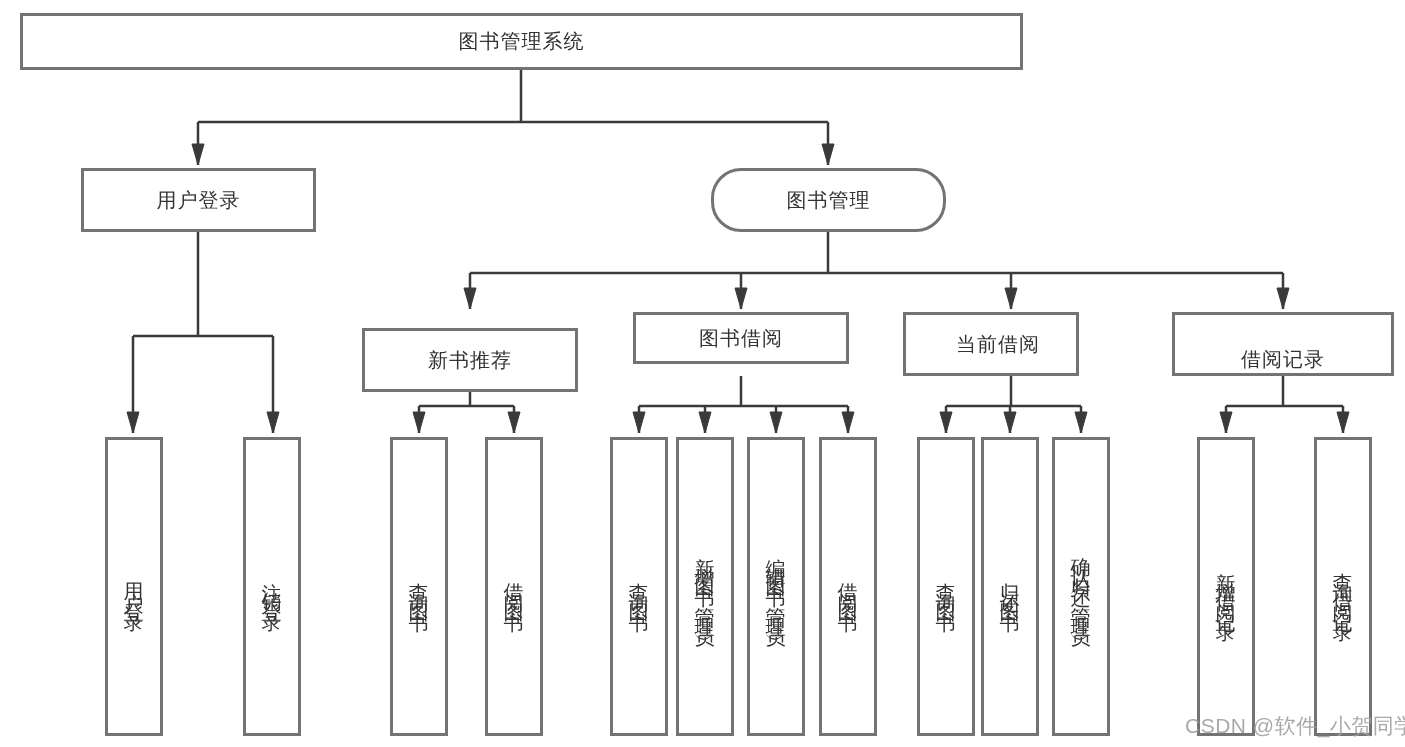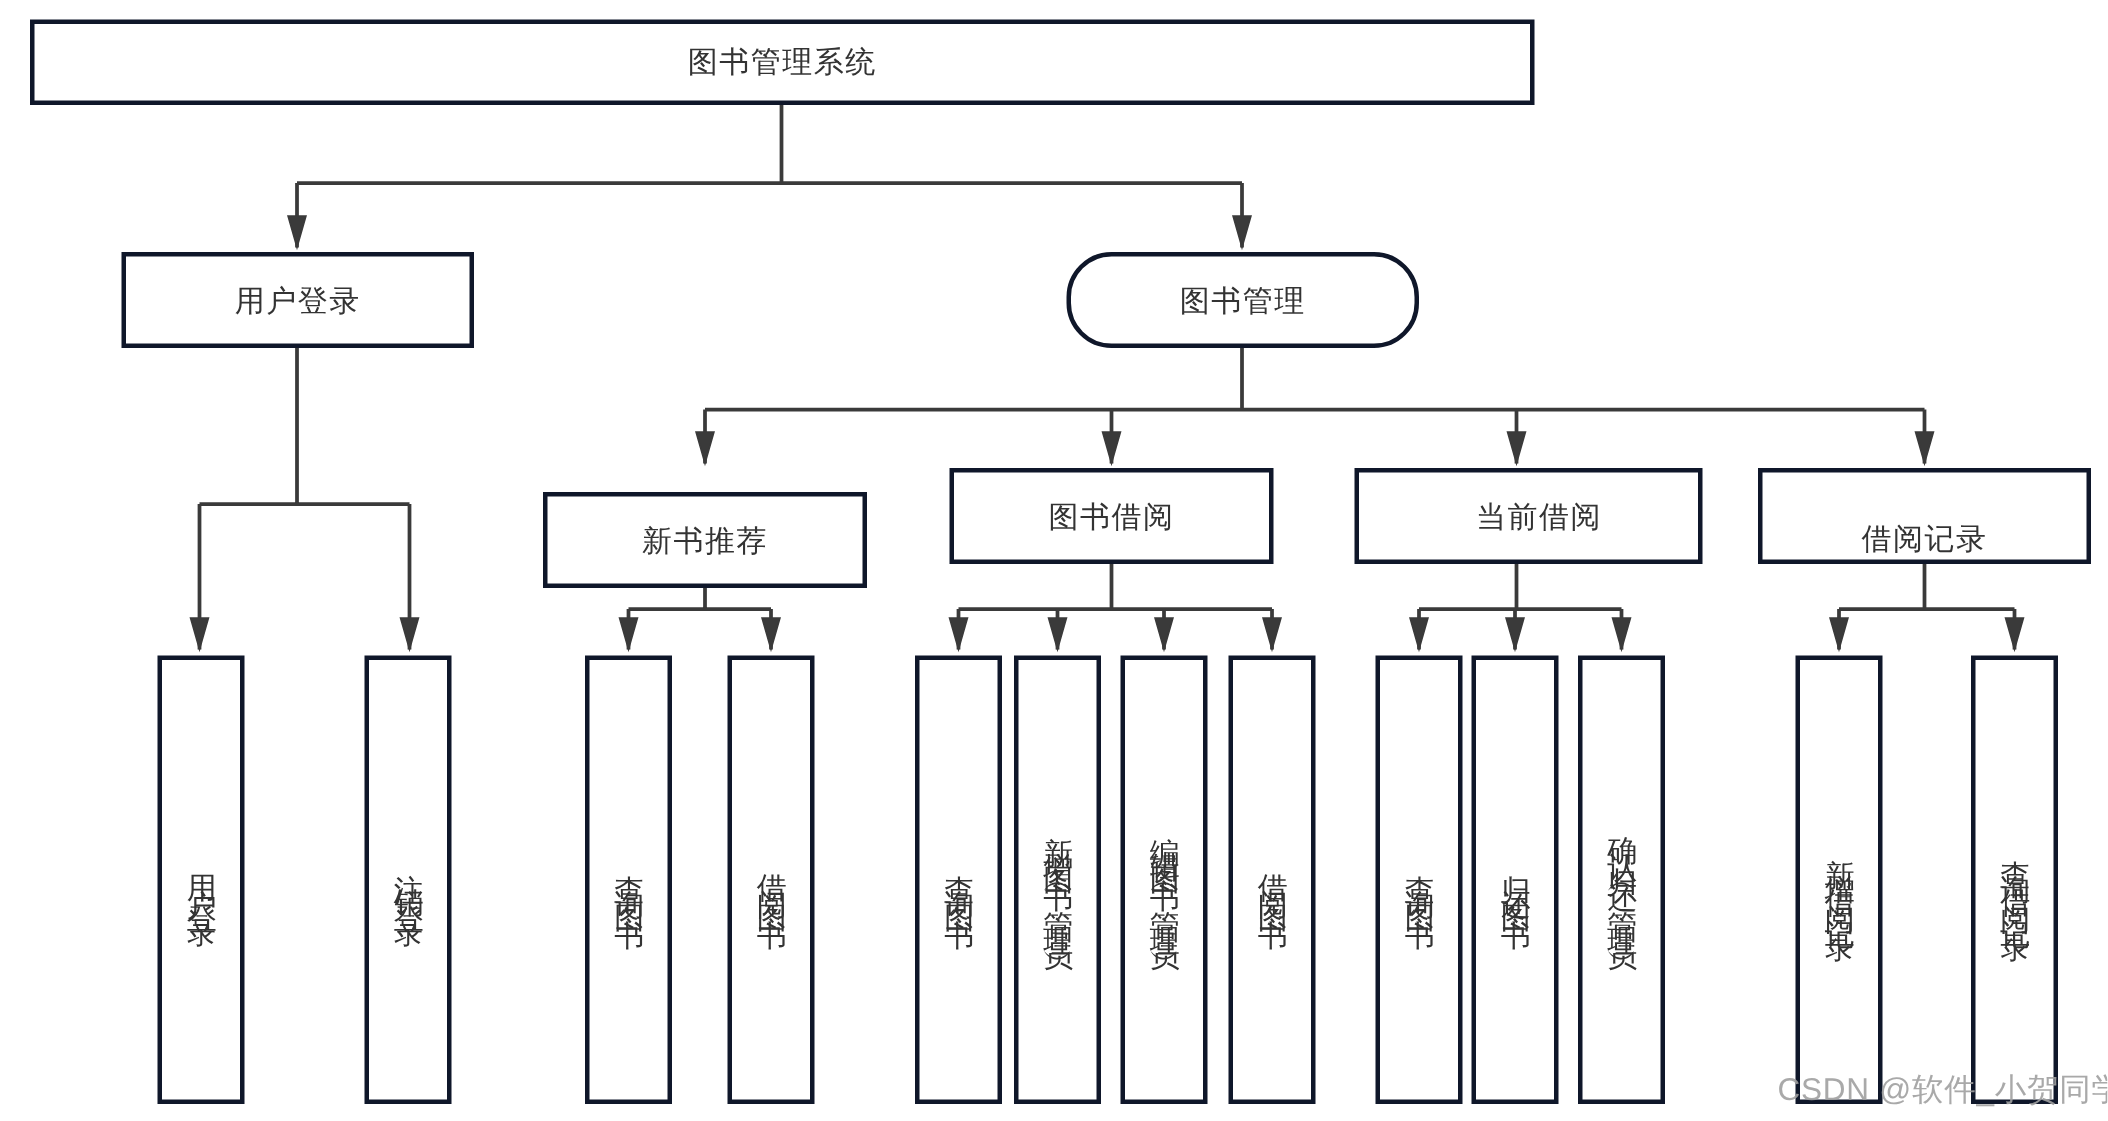--- a/index.html
+++ b/index.html
@@ -22,21 +22,21 @@
     height: 747px;
   }
   .wire {
     stroke: #3a3a3a;
     stroke-width: 2.5;
     fill: none;
   }
   .node {
     position: absolute;
     box-sizing: border-box;
-    border: 3px solid #0f172a;
+    border: 3px solid #737373;
     background: #ffffff;
     display: flex;
     align-items: center;
     justify-content: center;
     color: #333333;
     font-size: 20px;
     letter-spacing: 1px;
     text-align: center;
   }
   .node.tall {
@@ -50,22 +50,22 @@
     font-size: 20px;
     color: #333333;
   }
   
   .n-root   { left: 20px;   top: 13px;  width: 1003px; height: 57px; }
   
   .n-l2a    { left: 81px;   top: 168px; width: 235px;  height: 64px; }
   .n-l2b    { left: 711px;  top: 168px; width: 235px;  height: 64px; border-radius: 30px; }
   
   .n-l3a    { left: 362px;  top: 328px; width: 216px;  height: 64px; }
-  .n-l3b    { left: 633px;  top: 312px; width: 216px;  height: 64px; }
-  .n-l3c    { left: 903px;  top: 312px; width: 232px;  height: 64px; padding-left: 14px; }
+  .n-l3b    { left: 633px;  top: 312px; width: 216px;  height: 52px; }
+  .n-l3c    { left: 903px;  top: 312px; width: 176px;  height: 64px; padding-left: 14px; }
   .n-l3d    { left: 1172px; top: 312px; width: 222px;  height: 64px; align-items: flex-end; }
   
   .tall     { top: 437px; width: 58px; height: 299px; }
   .t1  { left: 105px;  }
   .t2  { left: 243px;  }
   .t3  { left: 390px;  }
   .t4  { left: 485px;  }
   .t5  { left: 610px;  }
   .t6  { left: 676px;  }
   .t7  { left: 747px;  }

